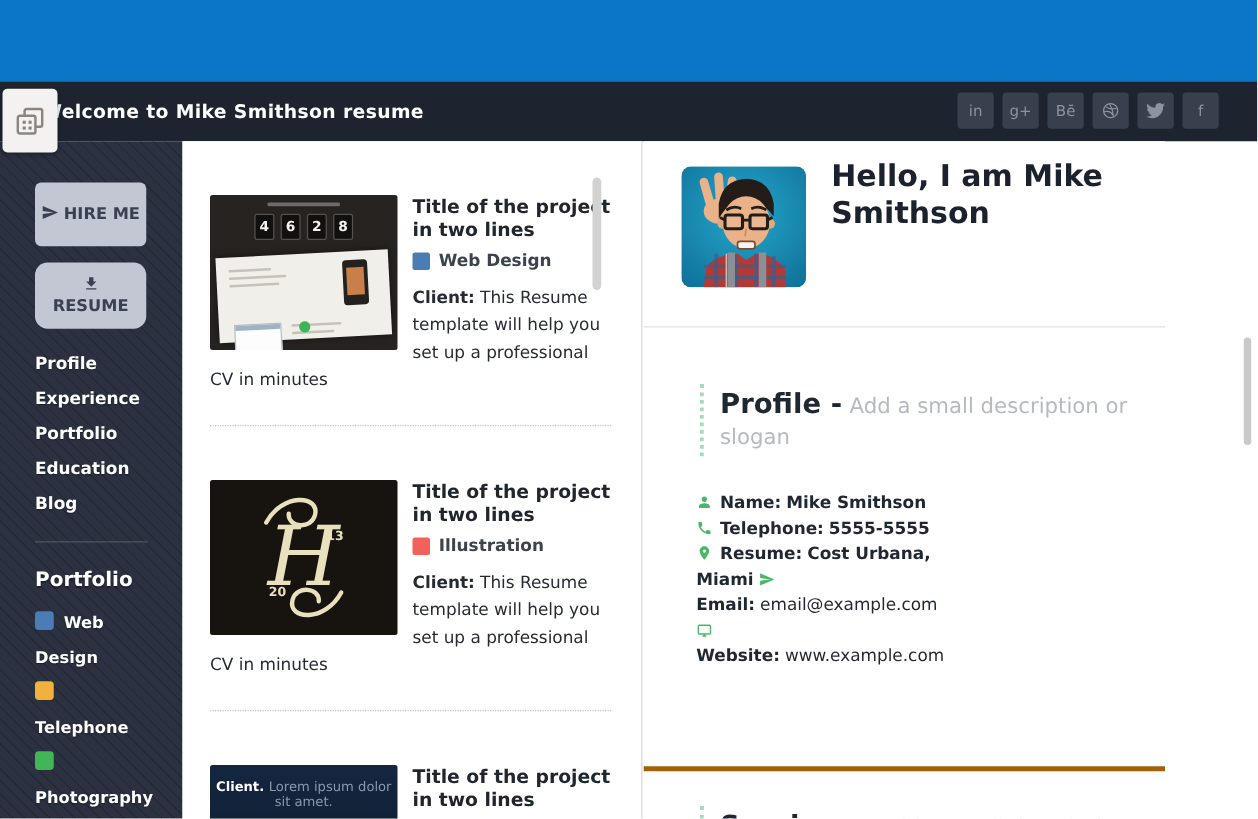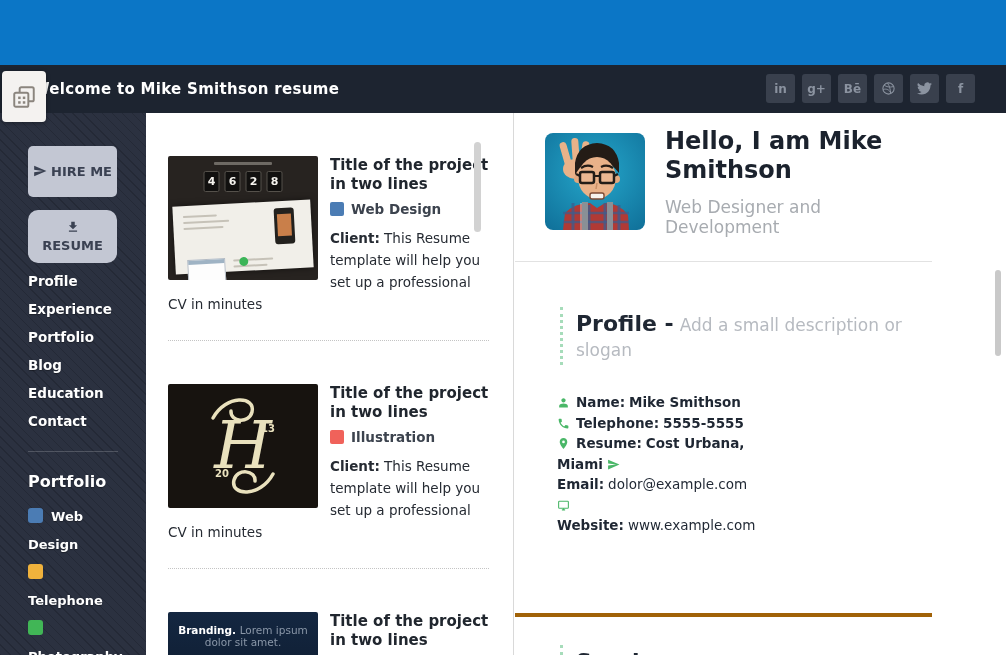--- a/index.html
+++ b/index.html
@@ -6,38 +6,38 @@
   .page{position:relative;width:1006px;height:655px;overflow:hidden;background:#fff;
         font-family:"DejaVu Sans","Liberation Sans",sans-serif;-webkit-font-smoothing:antialiased;}
 
   
   .topbar{position:absolute;left:0;top:0;width:100%;height:65px;background:#0b76c6;}
   .navbar{position:absolute;left:0;top:65px;width:100%;height:48px;background:#1d2430;}
   .welcome{position:absolute;left:33px;top:0;height:48px;line-height:48px;color:#fff;
            font-size:15px;font-weight:bold;letter-spacing:.3px;white-space:nowrap;}
   .socials{position:absolute;right:31px;top:9px;display:flex;gap:7px;}
   .soc{width:29px;height:29px;border-radius:3px;background:#39404d;display:flex;align-items:center;
-       justify-content:center;color:#8b93a0;font-size:12px;font-weight:bold;border:none;cursor:pointer;
+       justify-content:center;color:#8b93a0;font-size:12px;font-weight:normal;border:none;cursor:pointer;
        font-family:inherit;padding:0;}
   .soc svg{width:15px;height:15px;}
   .menu-box{position:absolute;left:2px;top:71px;width:44px;height:51px;background:#f4f2f0;border:none;
             border-radius:4px;box-shadow:0 1px 4px rgba(0,0,0,.35);display:flex;align-items:center;
             justify-content:center;z-index:9;cursor:pointer;padding:0;}
 
   
   .sidebar{position:absolute;left:0;top:113px;width:146px;height:542px;background-color:#2b3140;
            background-image:repeating-linear-gradient(45deg,rgba(0,0,0,.16) 0 1px,transparent 1px 7px);}
   .side-btn{display:block;width:89px;margin-left:28px;background:#c3c7d3;border:none;border-radius:5px;
             color:#3a4152;font-weight:bold;font-size:13px;line-height:18px;cursor:pointer;
             font-family:inherit;padding:8px 4px;}
   .side-btn svg{width:14px;height:14px;fill:#3a4152;vertical-align:-2px;margin-right:4px;}
   .side-btn.hire{margin-top:33px;min-height:51px;box-sizing:border-box;}
   .side-btn.resume{margin-top:13px;min-height:48px;box-sizing:border-box;border-radius:10px;}
   .side-btn.resume svg{display:block;margin:2px auto 3px;}
-  .side-nav{margin:4px 0 0 28px;display:flex;flex-direction:column;}
+  .side-nav{margin:14px 0 0 28px;display:flex;flex-direction:column;}
   .side-nav a{color:#fff;font-size:13.5px;font-weight:bold;line-height:28px;text-decoration:none;
               cursor:pointer;text-shadow:0 1px 1px rgba(0,0,0,.35);}
   .side-divider{margin:16px 28px 0;border-top:1px solid rgba(255,255,255,.18);}
   .side-heading{margin:20px 0 0 28px;color:#fff;font-size:16px;font-weight:bold;
                 text-shadow:0 1px 1px rgba(0,0,0,.35);}
   .legend{margin:12px 0 0 28px;width:92px;}
   .legend-item{display:block;color:#fff;font-size:13px;font-weight:bold;line-height:28px;
                text-decoration:none;cursor:pointer;text-shadow:0 1px 1px rgba(0,0,0,.35);}
   .legend-item .sq{display:inline-block;width:15px;height:15px;border-radius:3px;vertical-align:-2px;
                    margin-right:8px;}
@@ -168,23 +168,22 @@
     <button class="side-btn resume">
       <svg viewBox="0 0 24 24">
           <path d="M19 9h-4V3H9v6H5l7 7 7-7zM5 18v2h14v-2z"></path>
         </svg><span>RESUME</span>
     </button>
 
     <nav class="side-nav">
       <a>Profile</a>
       <a>Experience</a>
       <a>Portfolio</a>
+      <a>Education</a>
       <a>Blog</a>
-      <a>Education</a>
-      <a>Contact</a>
     </nav>
 
     <div class="side-divider"></div>
     <h3 class="side-heading">Portfolio</h3>
 
     <div class="legend">
       <a class="legend-item">
         <span class="sq" style="background-color: rgb(75, 124, 180);"></span><span>Web Design</span>
       </a>
       <a class="legend-item">
@@ -244,21 +243,21 @@
           <span class="sq" style="background-color: rgb(240, 98, 90);"></span>
           <span>Illustration</span>
         </div>
         <p class="client"><b>Client:</b> <span>This Resume template will help you set up a professional CV in minutes</span></p>
       </div>
     </article>
 
     <article class="card last">
       <div class="card-body">
         <a class="thumb t3">
-          <div class="lead"><b>Branding.</b> <span>Lorem ipsum dolor sit amet.</span></div>
+          <div class="lead"><b>Client.</b> <span>Lorem ipsum dolor sit amet.</span></div>
 
         </a>
         <h4 class="card-title">Title of the project in two lines</h4>
       </div>
     </article>
 
     <div class="scroll-thumb mid-thumb"></div>
   </section>
 
   <section class="right">
@@ -299,39 +298,38 @@
               <path d="M18 80 H84 M18 89 H84"></path>
             </g>
           <g stroke="#efe9e2" stroke-width="1" opacity=".8">
               <path d="M36 70 V97 M67 70 V97"></path>
             </g>
           <rect x="37" y="69" width="6" height="28" fill="#8a9096"></rect>
           <rect x="62" y="69" width="6" height="28" fill="#8a9096"></rect>
         </svg>
       </div>
       <h1>Hello, I am Mike Smithson</h1>
-      <div class="sub">Web Designer and Development</div>
     </div>
 
     <div class="section profile-sec">
       <h2 class="sec-heading"><span>Profile -</span><span class="sec-sub">Add a small description or slogan</span></h2>
       <div class="cols">
         <div class="contacts">
           <span class="contact-line"><svg viewBox="0 0 24 24">
                 <path class="g-fill" d="M12 12c2.2 0 4-1.8 4-4s-1.8-4-4-4-4 1.8-4 4 1.8 4 4 4zm0 2c-2.7 0-8 1.3-8 4v3h16v-3c0-2.7-5.3-4-8-4z"></path>
               </svg><b>Name:</b><span class="val strong">Mike Smithson</span> </span>
           <span class="contact-line"><svg viewBox="0 0 24 24">
                 <path class="g-fill" d="M6.62 10.79c1.44 2.83 3.76 5.14 6.59 6.59l2.2-2.2c.27-.27.67-.36 1.02-.24 1.12.37 2.33.57 3.57.57.55 0 1 .45 1 1V20c0 .55-.45 1-1 1-9.39 0-17-7.61-17-17 0-.55.45-1 1-1h3.5c.55 0 1 .45 1 1 0 1.25.2 2.45.57 3.57.11.35.03.74-.25 1.02l-2.2 2.2z"></path>
               </svg><b>Telephone:</b><span class="val strong">5555-5555</span> </span>
           <span class="contact-line"><svg viewBox="0 0 24 24">
                 <path class="g-fill" d="M12 2C8.1 2 5 5.1 5 9c0 5.2 7 13 7 13s7-7.8 7-13c0-3.9-3.1-7-7-7zm0 9.5A2.5 2.5 0 1 1 12 6.5a2.5 2.5 0 0 1 0 5z"></path>
               </svg><b>Resume:</b><span class="val strong">Cost Urbana, Miami</span> </span>
           <span class="contact-line"><svg viewBox="0 0 24 24">
                 <path class="g-fill" d="M2 21l21-9L2 3v7l15 2-15 2z"></path>
-              </svg><b>Email:</b><span class="val">dolor@example.com</span> </span>
+              </svg><b>Email:</b><span class="val">email@example.com</span> </span>
           <span class="contact-line"><svg viewBox="0 0 24 24">
                 <rect class="g-stroke" x="3" y="4" width="18" height="13" rx="1.5"></rect>
                 <path class="g-stroke" d="M9 20h6M12 17v3"></path>
               </svg><b>Website:</b><span class="val">www.example.com</span></span>
         </div>
       </div>
     </div>
 
     <div class="section services-sec">
       <h2 class="sec-heading"><span>Services -</span><span class="sec-sub">Add a small description or slogan</span></h2>

